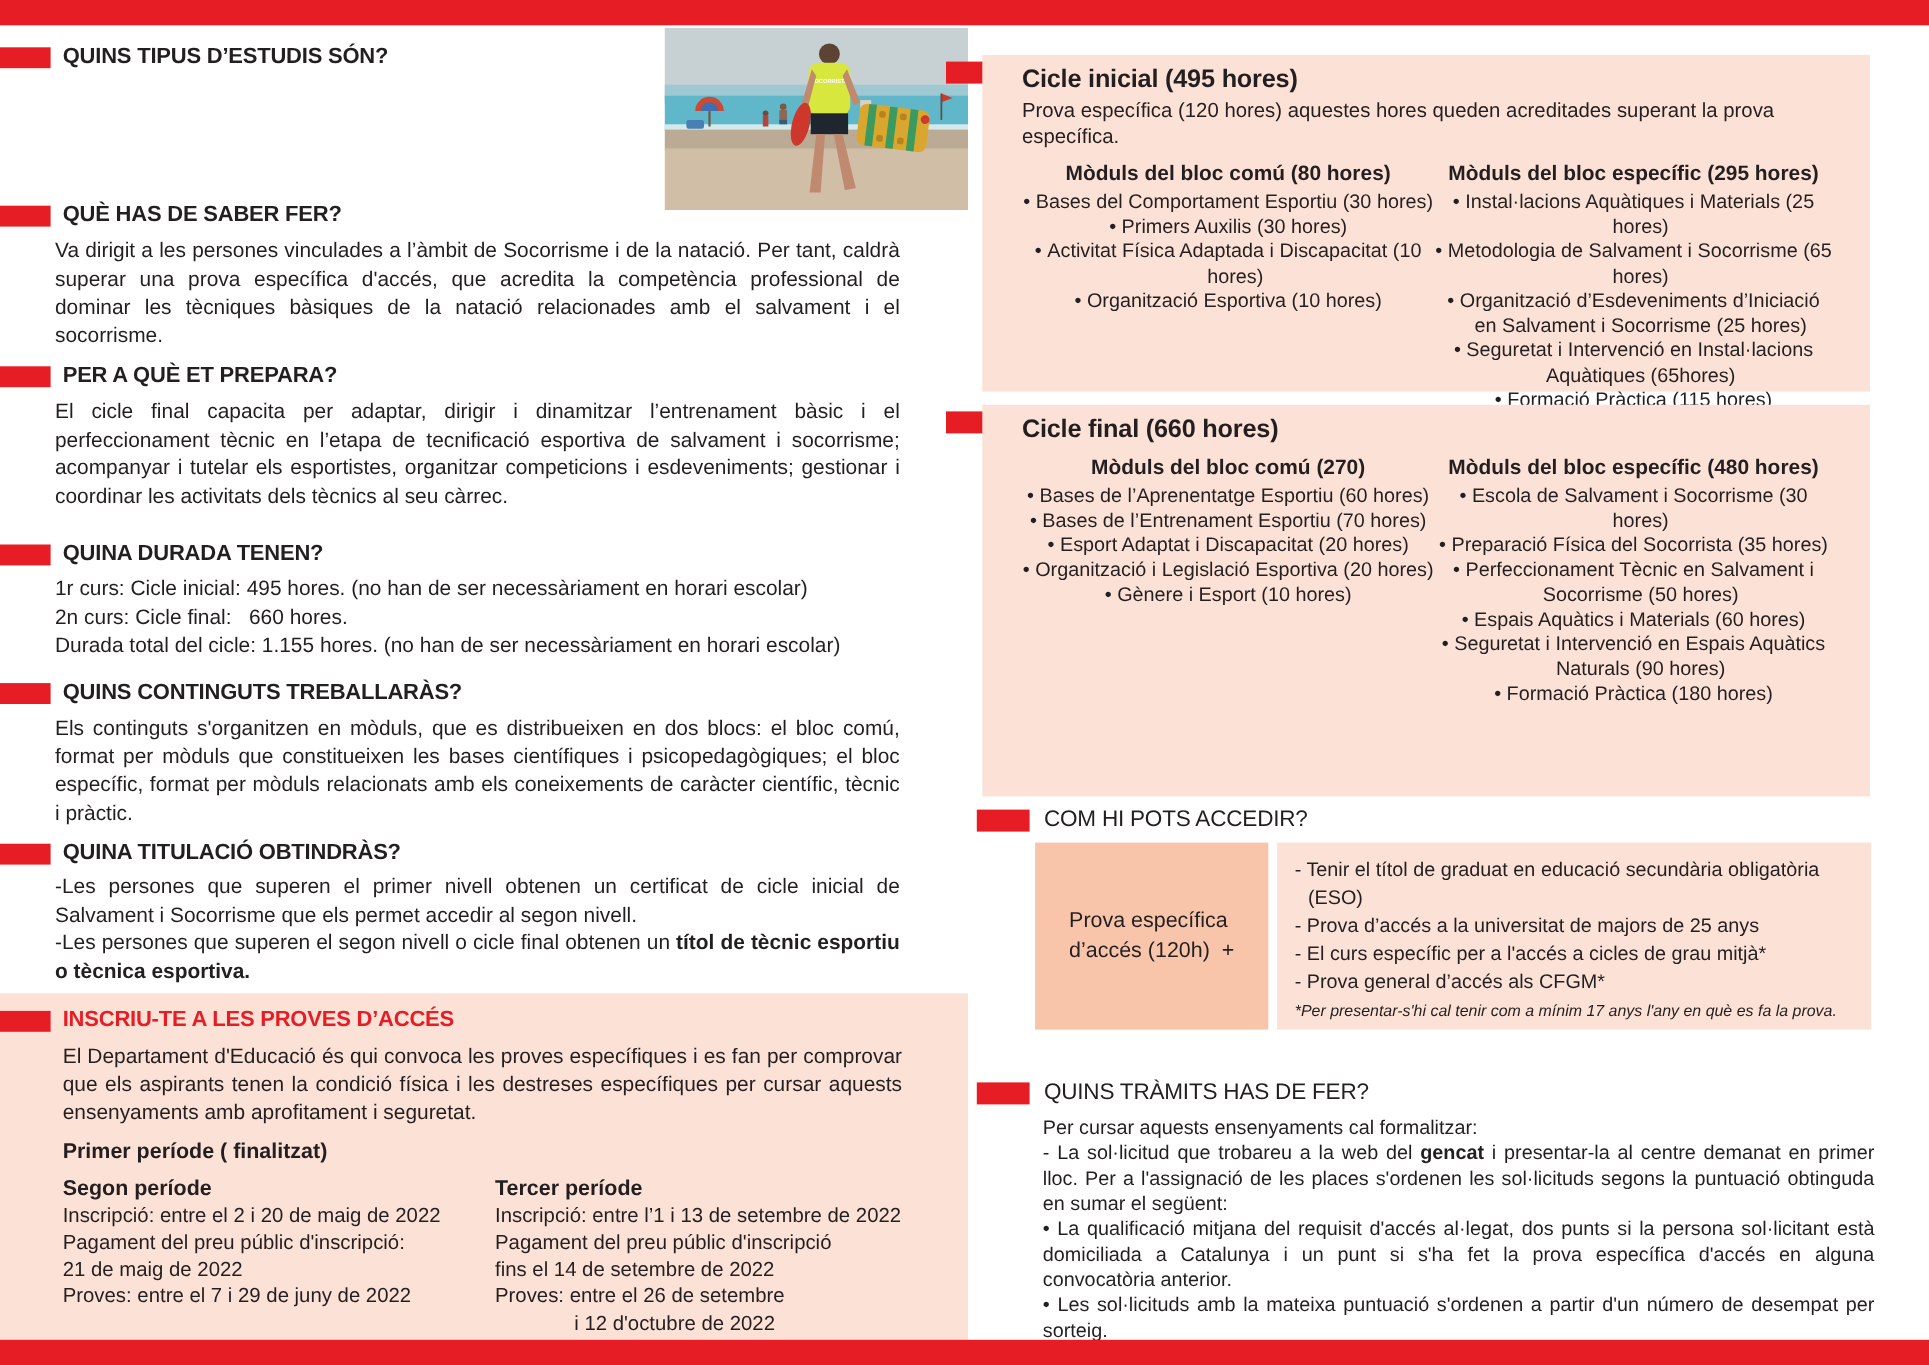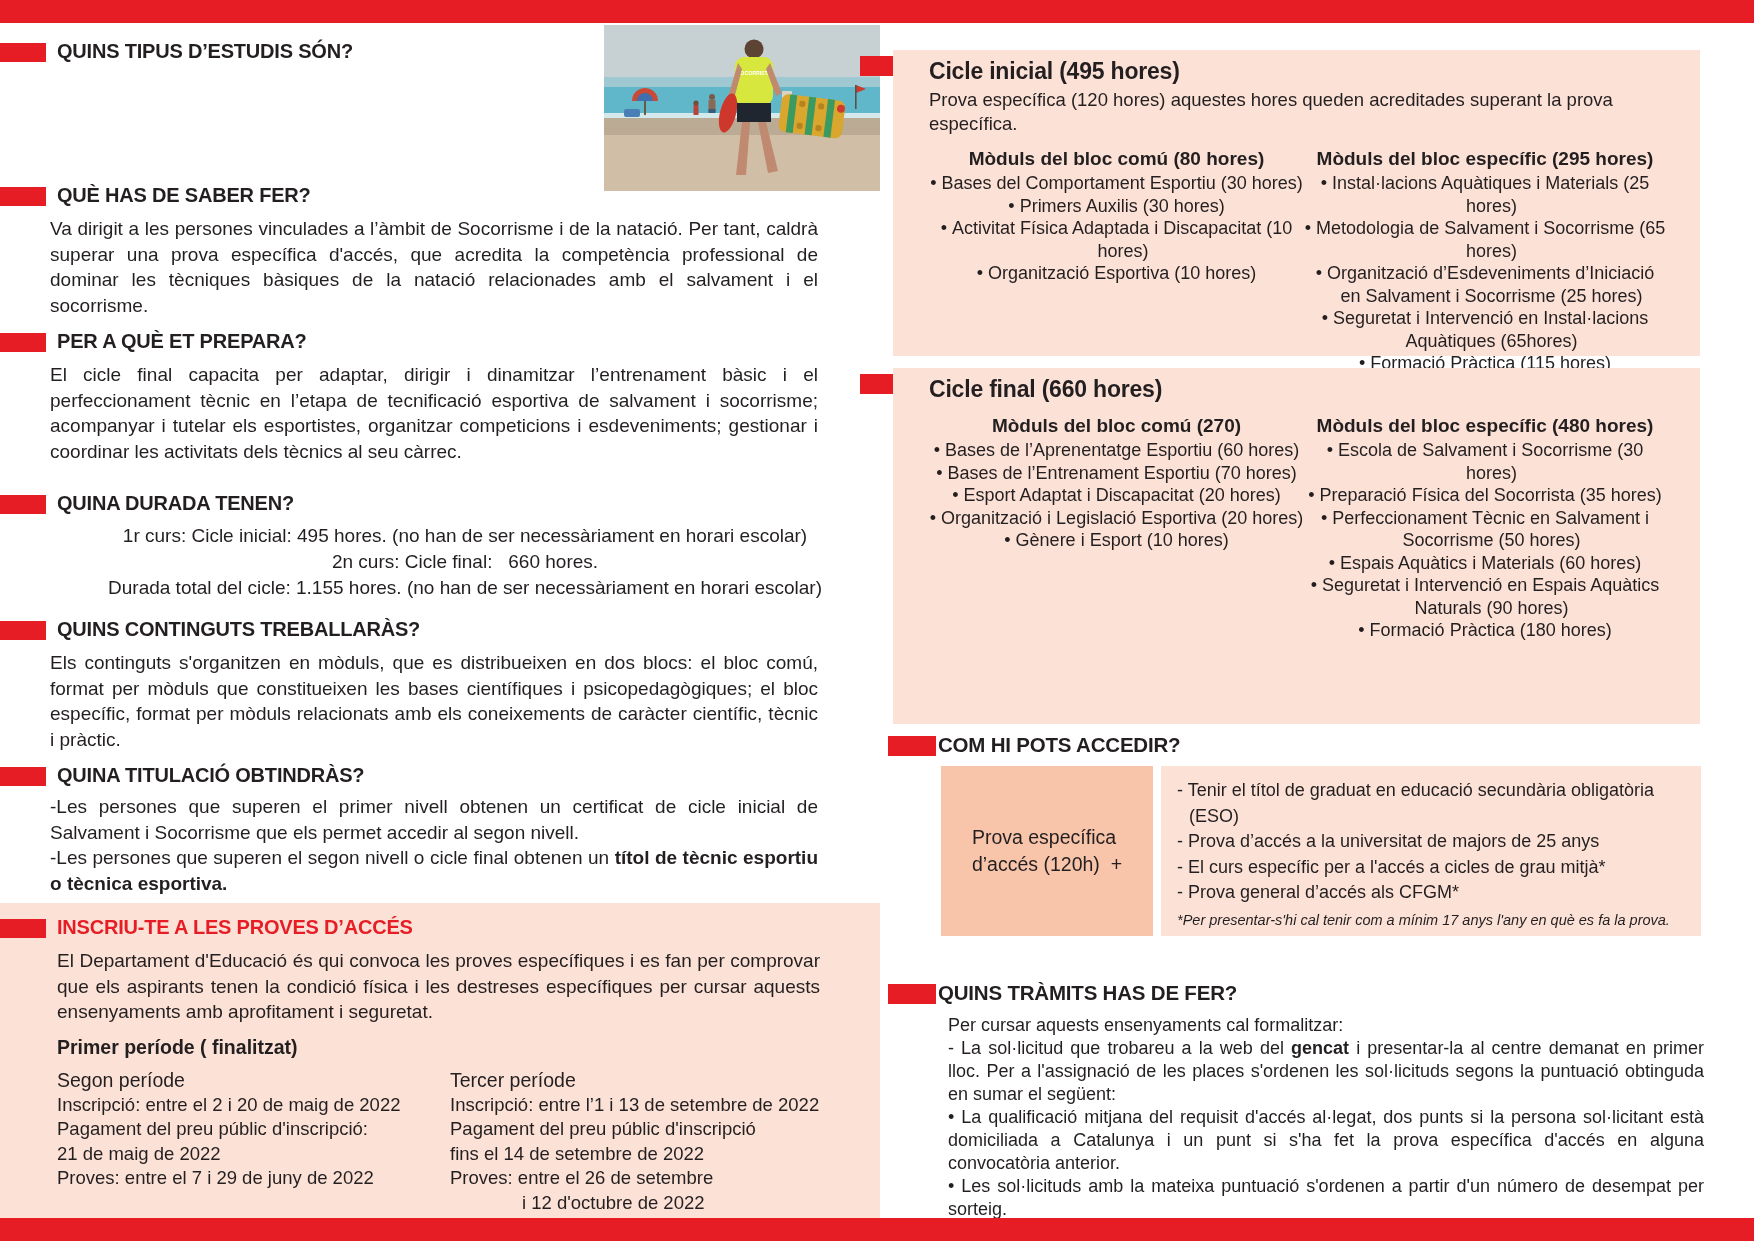--- a/index.html
+++ b/index.html
@@ -18,37 +18,37 @@
   .bar.top{top:0;}
   .bar.bottom{top:1218px;}
 
   
   .sec{position:absolute;left:0;width:880px;}
   .sec-head{display:flex;align-items:flex-start;}
   .redsq{flex:none;width:46px;height:19px;background:var(--red);margin-top:3px;}
   .sec-title{margin:0 0 0 11px;font-size:20px;font-weight:bold;letter-spacing:-0.2px;}
   .sec-title.red{color:var(--red);}
   .body{margin:9px 0 0 50px;font-size:19px;line-height:25.5px;text-align:justify;}
-  .line{margin:0 0 0 50px;font-size:19px;line-height:26px;text-align:center;}
+  .line{margin:0 0 0 50px;font-size:19px;line-height:26px;}
 
   
   .photo{position:absolute;left:604px;top:25px;width:276px;height:166px;overflow:hidden;}
   .photo svg{display:block;}
 
   
   .pinkbox-left{
     position:absolute;left:0;top:903px;width:880px;height:315px;
     background:var(--pink);box-sizing:border-box;padding-top:13px;
   }
   .pinkbox-left .body{width:763px;}
   .period-title{margin:11px 0 0 57px;font-size:19.5px;font-weight:bold;}
   .periods{display:flex;margin:9px 0 0 57px;}
   .period-col{width:393px;}
   .period-col.second{width:370px;}
-  .period-col h4{margin:0;font-size:19.5px;font-weight:normal;line-height:25px;}
+  .period-col h4{margin:0;font-size:19.5px;font-weight:bold;line-height:25px;}
   .period-col p{margin:0;font-size:18.5px;line-height:24.5px;}
   .period-col p.indent{padding-left:72px;}
 
   
   .rbox{
     position:absolute;left:893px;width:807px;background:var(--pink);
     box-sizing:border-box;padding:8px 18px 8px 36px;
   }
   .rbox.inicial{top:50px;height:306px;}
   .rbox.final{top:368px;height:356px;}
@@ -61,21 +61,21 @@
   .mod-col{width:375px;flex:none;text-align:center;}
   .mod-col.wide{width:362px;}
   .mod-col h3{margin:0 0 2px 0;font-size:19px;font-weight:bold;}
   .mod-col ul{margin:0;padding:0;list-style:none;}
   .mod-col li{font-size:18px;line-height:22.5px;padding-left:13px;text-indent:-13px;}
   .mod-col li::before{content:"\2022\00a0";}
 
   
   .rhead{position:absolute;display:flex;align-items:flex-start;}
   .rhead .rsq2{flex:none;width:48px;height:20px;background:var(--red);margin-top:3px;}
-  .rhead h2{margin:0 0 0 2px;font-size:20.5px;font-weight:bold;letter-spacing:-0.2px;}
+  .rhead h2{margin:0 0 0 13px;font-size:20.5px;font-weight:normal;letter-spacing:-0.2px;}
   .rhead.acces{left:888px;top:733px;}
   .rhead.tramits{left:888px;top:981px;}
 
   .acces-table{position:absolute;left:941px;top:766px;width:760px;height:170px;display:flex;}
   .acces-cell-left{
     flex:none;width:212px;background:var(--peach);
     display:flex;flex-direction:column;justify-content:center;align-items:center;
     font-size:19.5px;line-height:27px;
   }
   .acces-cell-left .cellwrap{text-align:left;}

